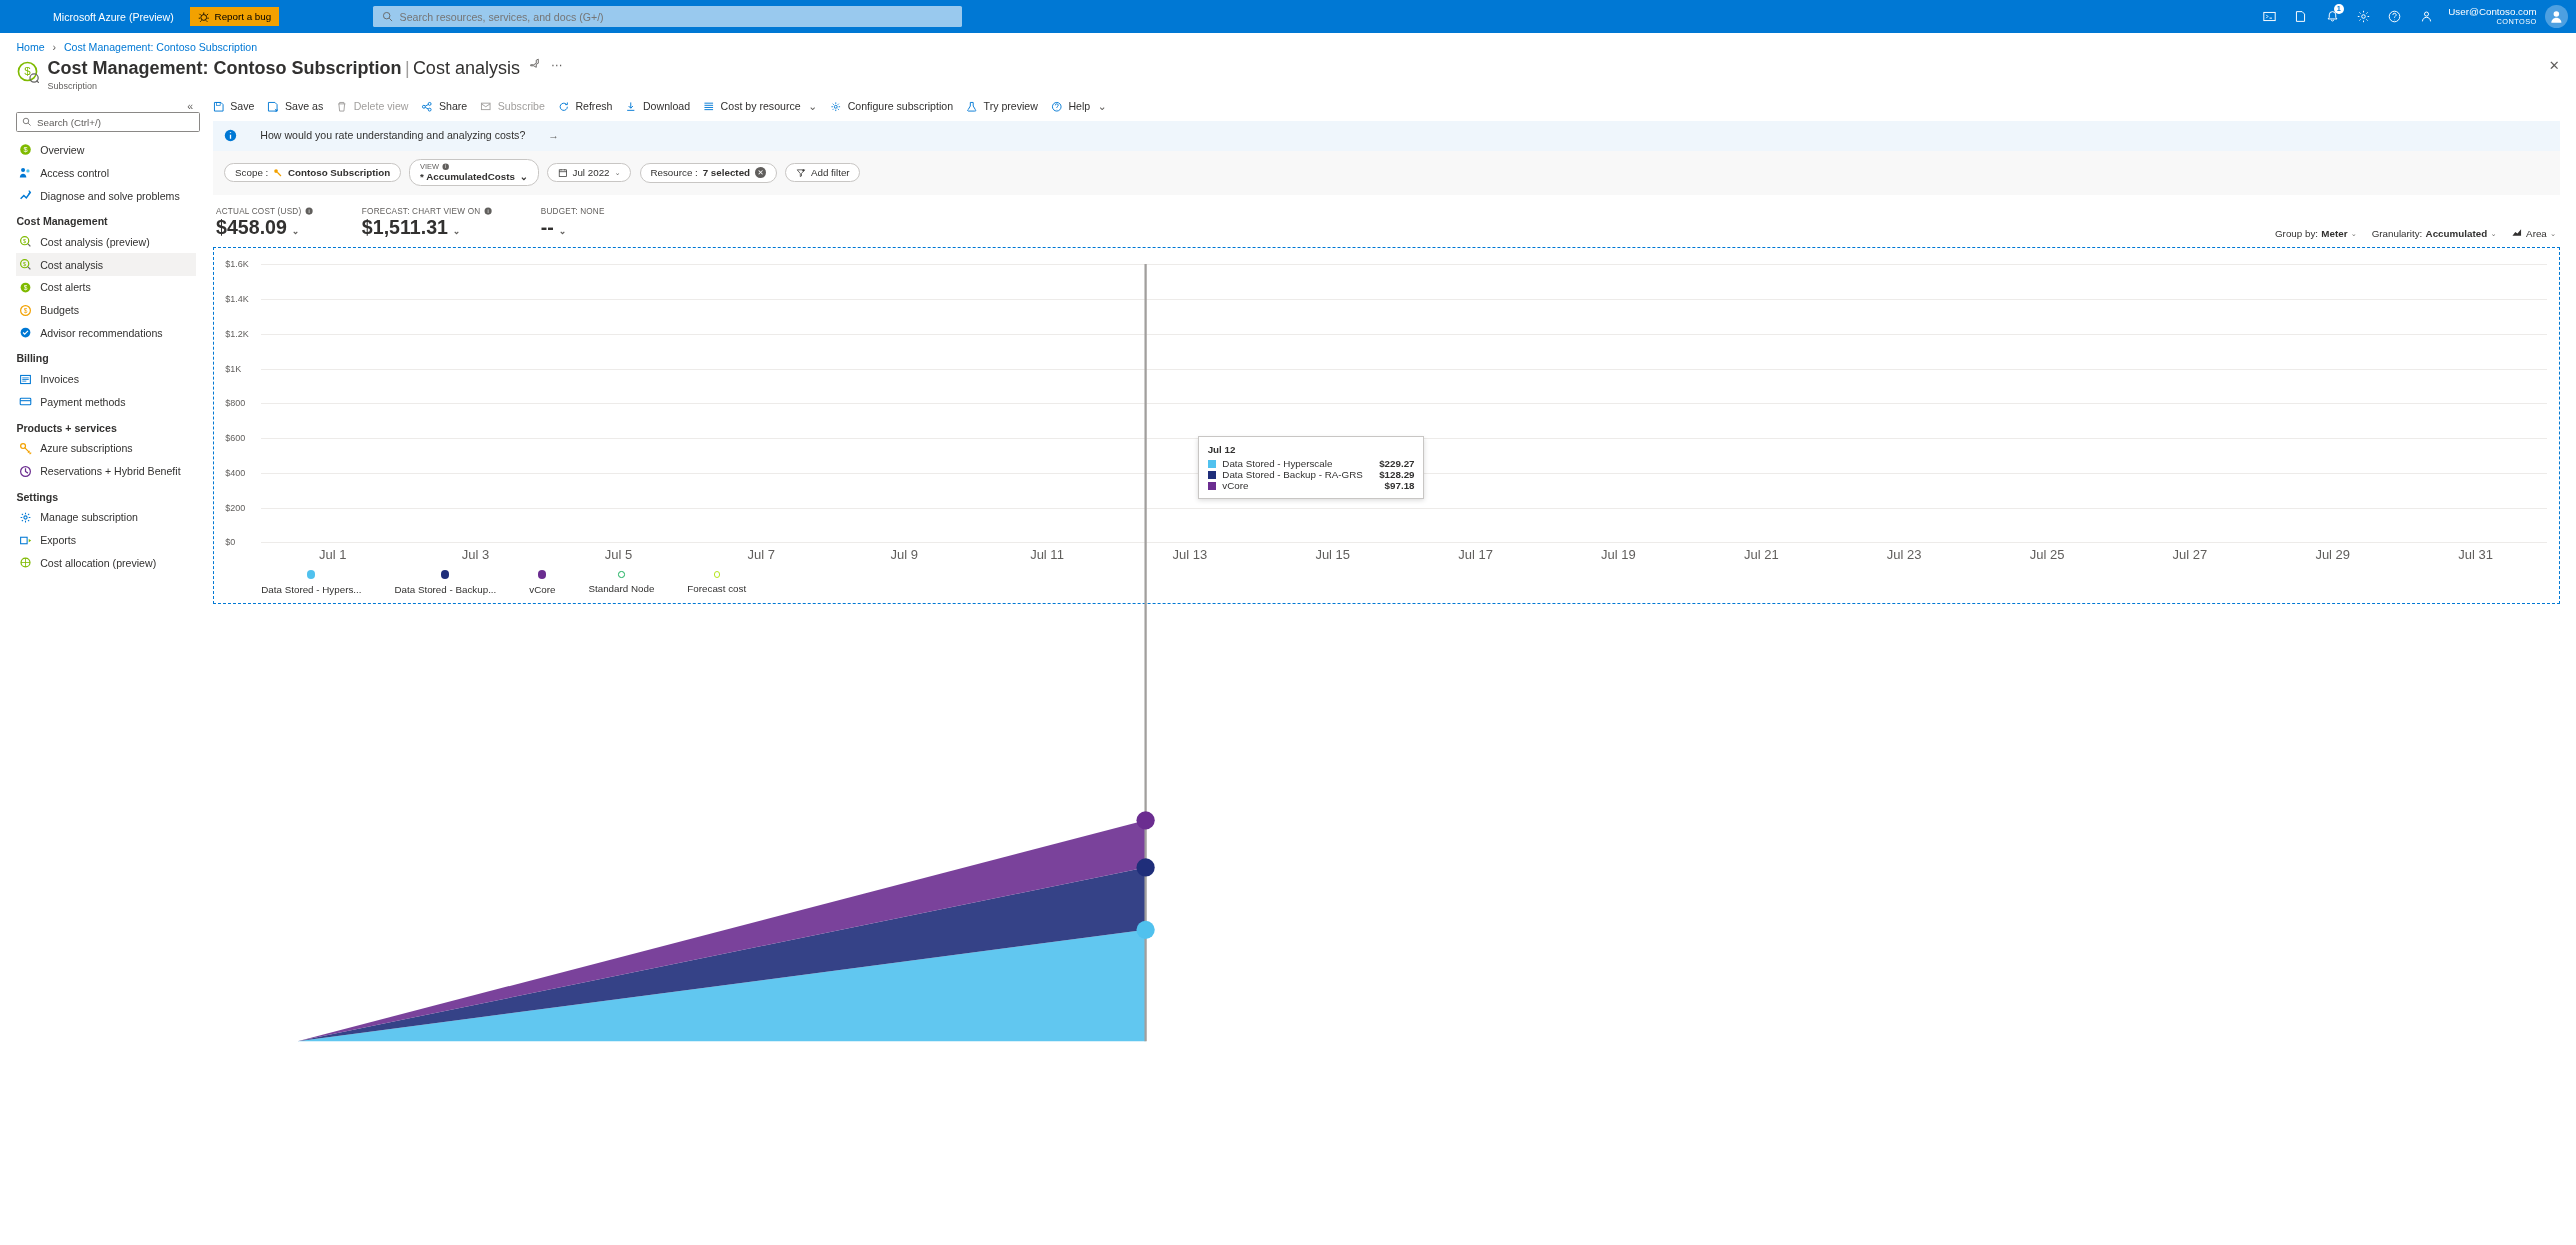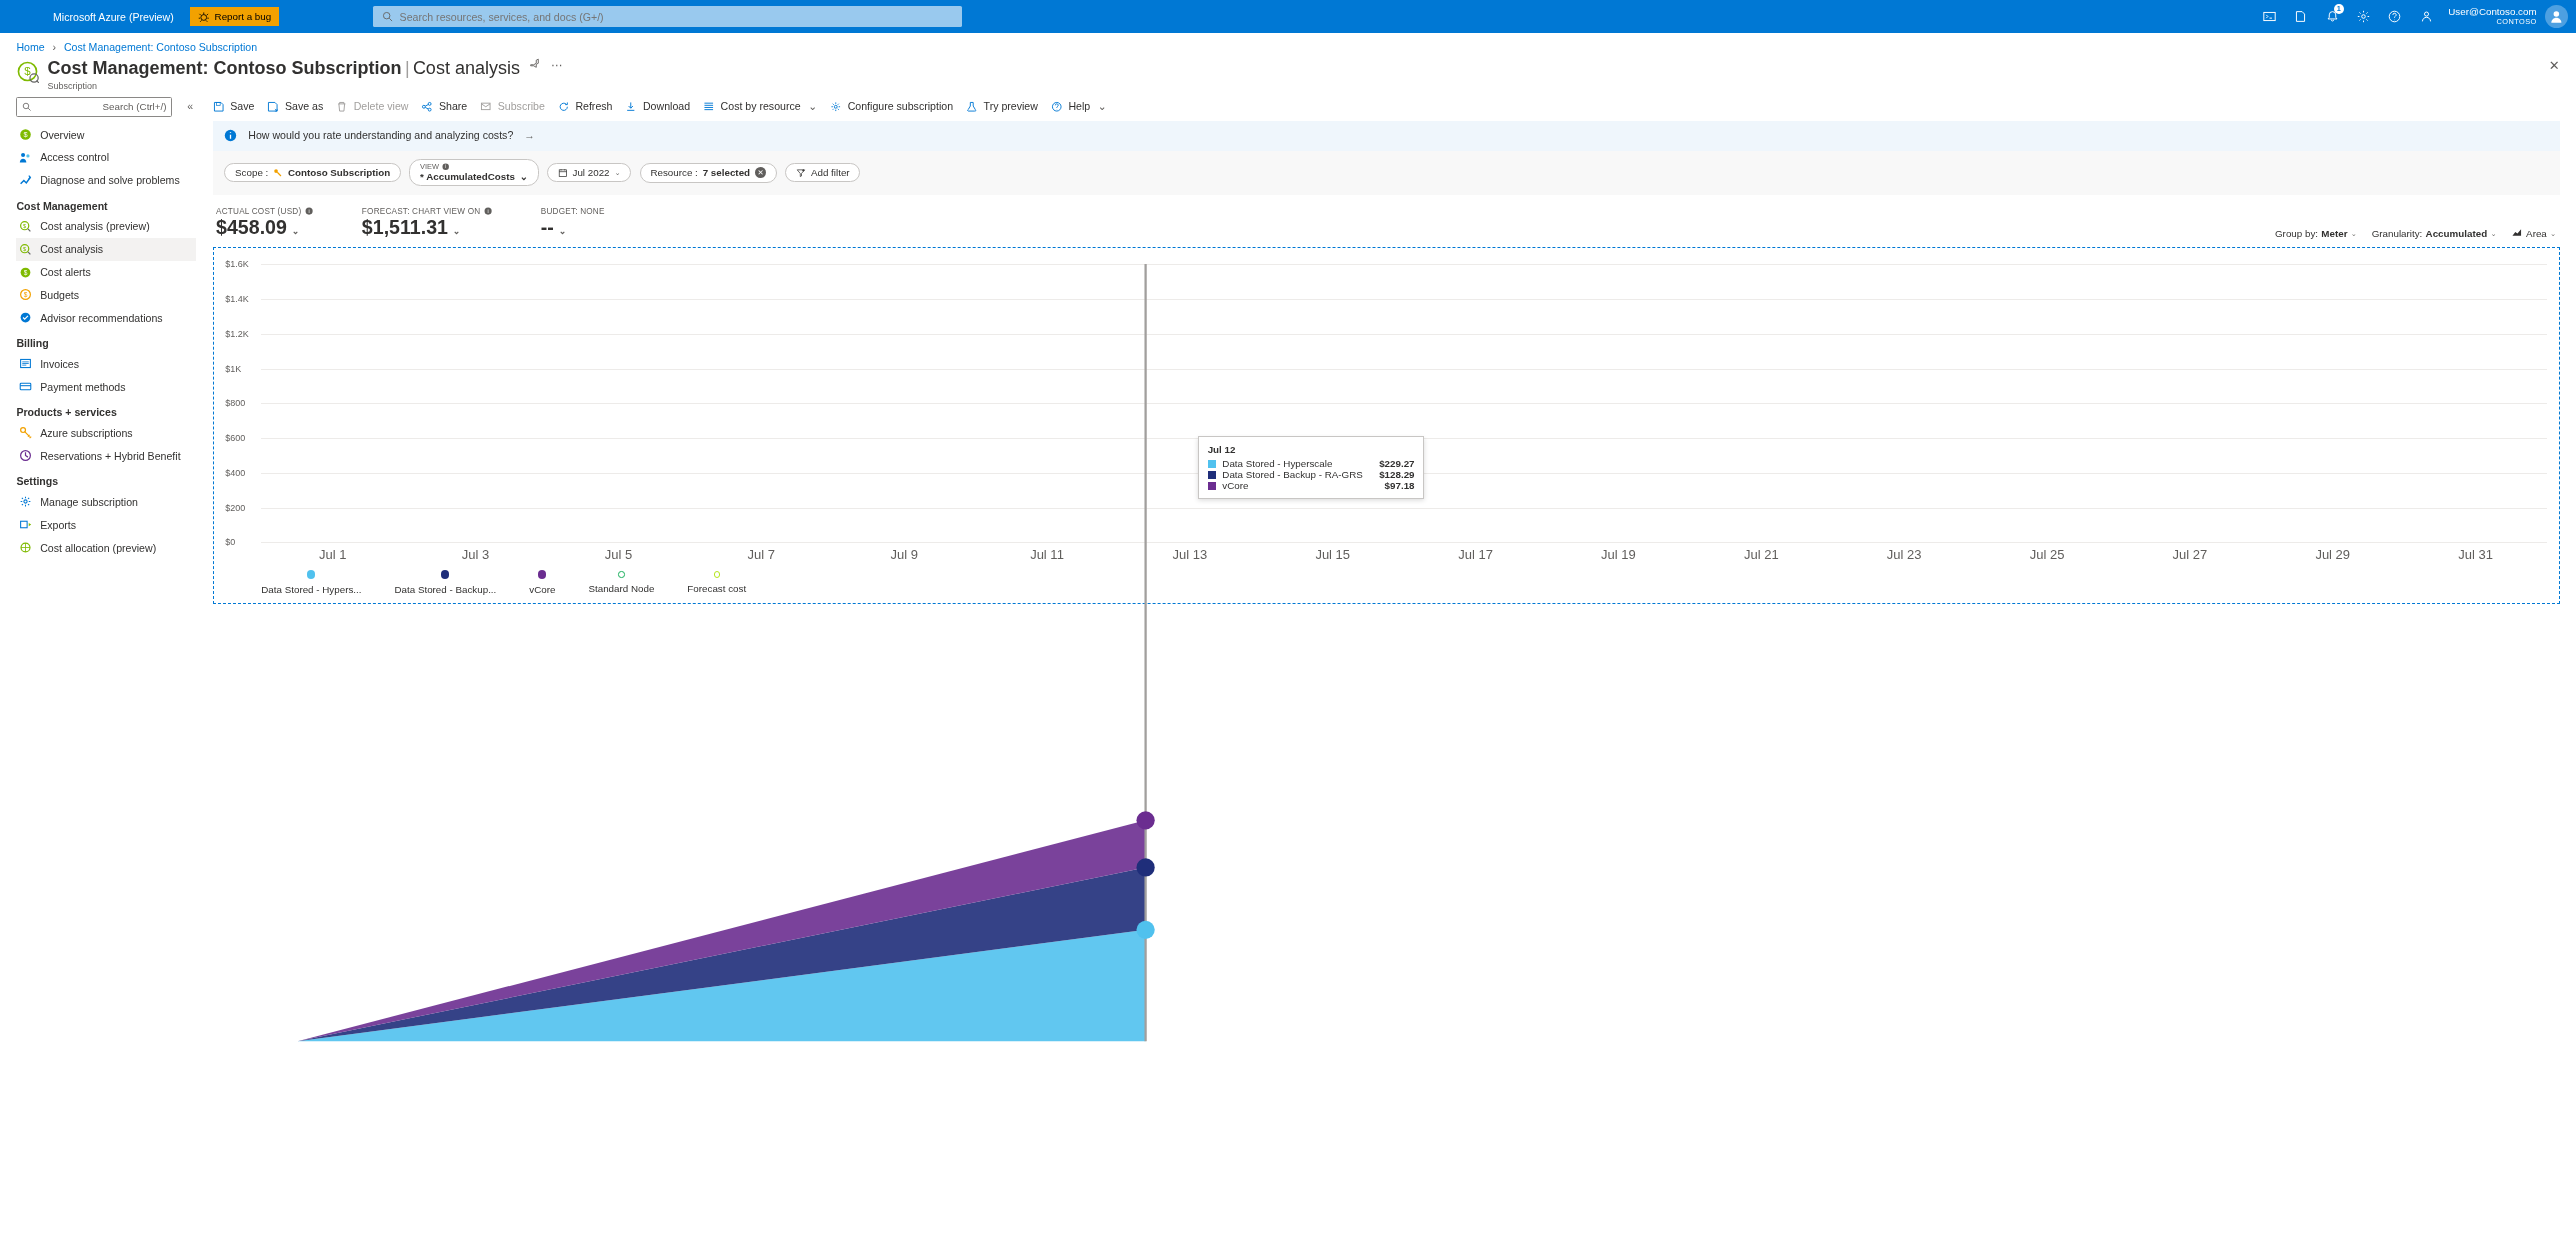--- a/index.html
+++ b/index.html
@@ -33,38 +33,38 @@
 .titlebar h1 .pipe { color: #a19f9d; font-weight: 300; margin: 0 3.3px; }
 .titlebar .subtitle { font-size: 9px; color: #605e5c; margin-top: 1.6px; }
 .titlebar .pin { margin-left: 9.8px; color: #605e5c; cursor: pointer; }
 .titlebar .more { margin-left: 9.8px; color: #605e5c; cursor: pointer; font-size: 11.5px;}
 .titlebar .spacer { flex: 1; }
 .titlebar .close { cursor: pointer; color: #605e5c; font-size: 13px; }
 
 
 .main { display: flex; padding: 0 16.4px; }
 .sidebar { width: 180px; flex: none; }
-.sidebar .search-box { border: 0.8px solid #8a8886; border-radius: 1.6px; height: 19.6px; display: flex; align-items: center; padding: 0 4.9px; font-size: 9.8px; color: #605e5c; width: 156px; justify-content: space-between; }
+.sidebar .search-box { border: 0.8px solid #8a8886; border-radius: 1.6px; height: 19.6px; display: flex; align-items: center; padding: 0 4.9px; font-size: 9.8px; color: #605e5c; width: 184px; }
 .sidebar .collapse { float: right; color: #605e5c; cursor: pointer; margin-top: 3.3px; margin-right: 3.3px;}
 .sidebar-section { margin-top: 6.5px; }
 .sidebar-heading { font-size: 10.6px; font-weight: 600; color: #323130; padding: 8.2px 0 3.3px; }
 .sidebar-item { display: flex; align-items: center; gap: 8.2px; padding: 4.9px 6.5px 4.9px 1.6px; font-size: 10.6px; color: #323130; cursor: pointer; border-left: 1.6px solid transparent;}
 .sidebar-item.active { background: #f3f2f1; border-left: 1.6px solid transparent; }
 .sidebar-item .icon { width: 13px; height: 13px; display: flex; align-items: center; justify-content: center; flex: none; }
 
 
 .content { flex: 1; min-width: 0; margin-left: 16.4px; }
 .toolbar { display: flex; align-items: center; gap: 13px; padding: 3.3px 0 8.2px; font-size: 10.6px; }
 .toolbar .cmd { display: flex; align-items: center; gap: 6px; color: #323130; cursor: pointer; }
 .toolbar .cmd.disabled { color: #a19f9d; }
 .toolbar .cmd svg { color: #0078d4; }
 .toolbar .cmd.disabled svg { color: #a19f9d; }
 .toolbar .cmd .chev { color: #605e5c; margin-left: 1.6px; }
 
-.info-banner { background: #eff6fc; border-bottom: 0.8px solid #eff6fc; padding: 8.2px 11.5px; display: flex; align-items: center; gap: 11px; font-size: 10.6px; }
+.info-banner { background: #eff6fc; border-bottom: 0.8px solid #eff6fc; padding: 8.2px 11.5px; display: flex; align-items: center; gap: 23px; font-size: 10.6px; }
 .info-banner .info-icon { color: #0078d4; }
 .info-banner .arrow { color: #605e5c; }
 
 .filterbar { background: #f8f8f8; padding: 8.2px 8.2px 8.2px 11.5px; display: flex; align-items: center; gap: 8.2px; border-bottom: 0.8px solid #f8f8f8;}
 .pill { background: #fff; border: 0.8px solid #c8c6c4; border-radius: 11.5px; padding: 3.3px 9.8px; display: flex; align-items: center; gap: 4.9px; font-size: 9.8px; }
 .pill strong { font-weight: 600; }
 .pill .chev { font-size: 7.4px; color: #605e5c; }
 .pill .scope-val { font-weight: 600; }
 .viewpill { background: #fff; border: 0.8px solid #c8c6c4; border-radius: 11.5px; padding: 1.6px 9.8px 3.3px; display: flex; flex-direction: column; align-items: flex-start; font-size: 9.8px; }
 .viewpill .vlabel { font-size: 7.4px; color: #605e5c; display: flex; align-items: center; gap: 3.3px;}

